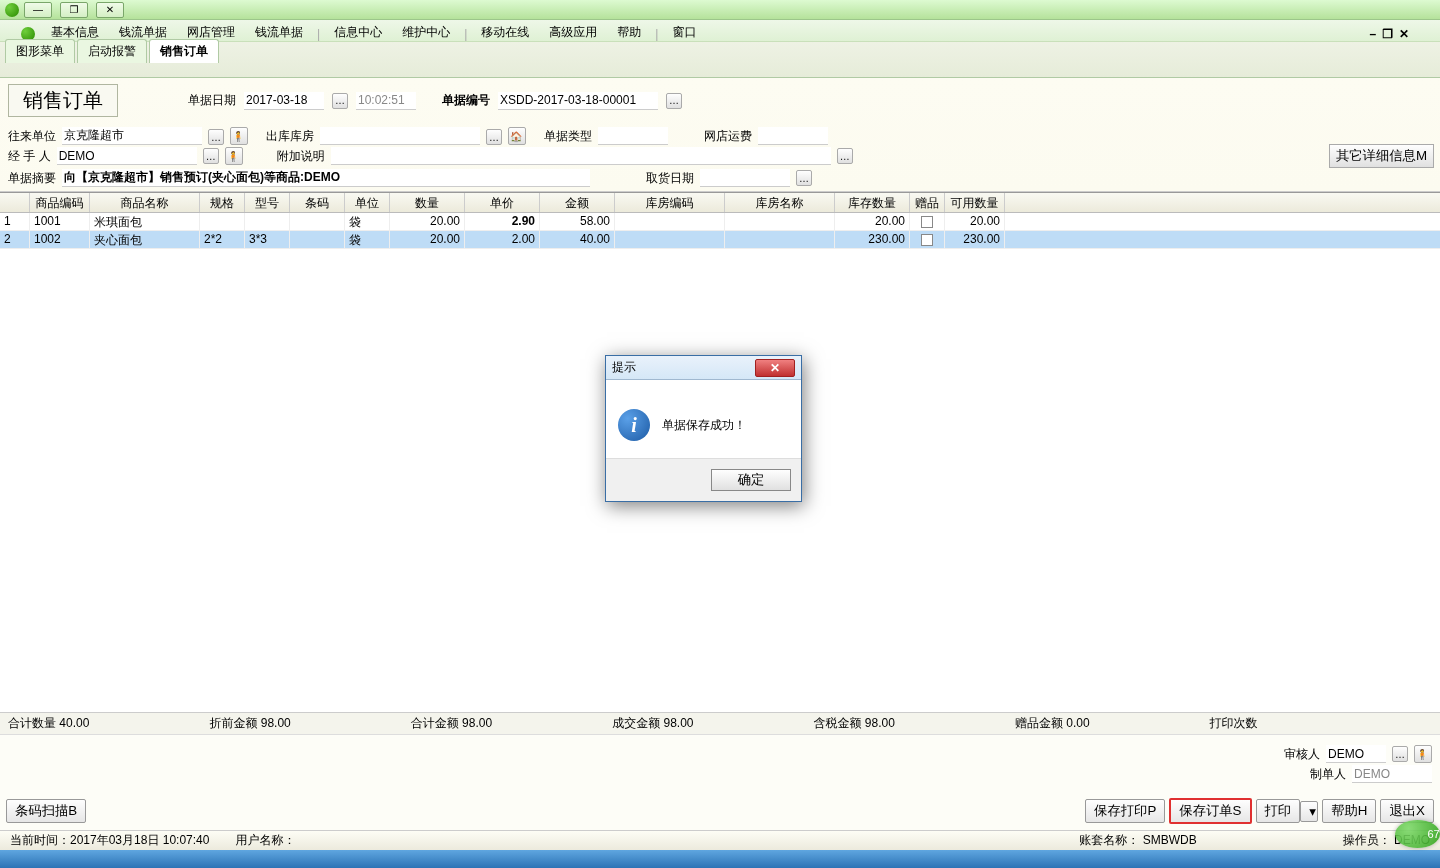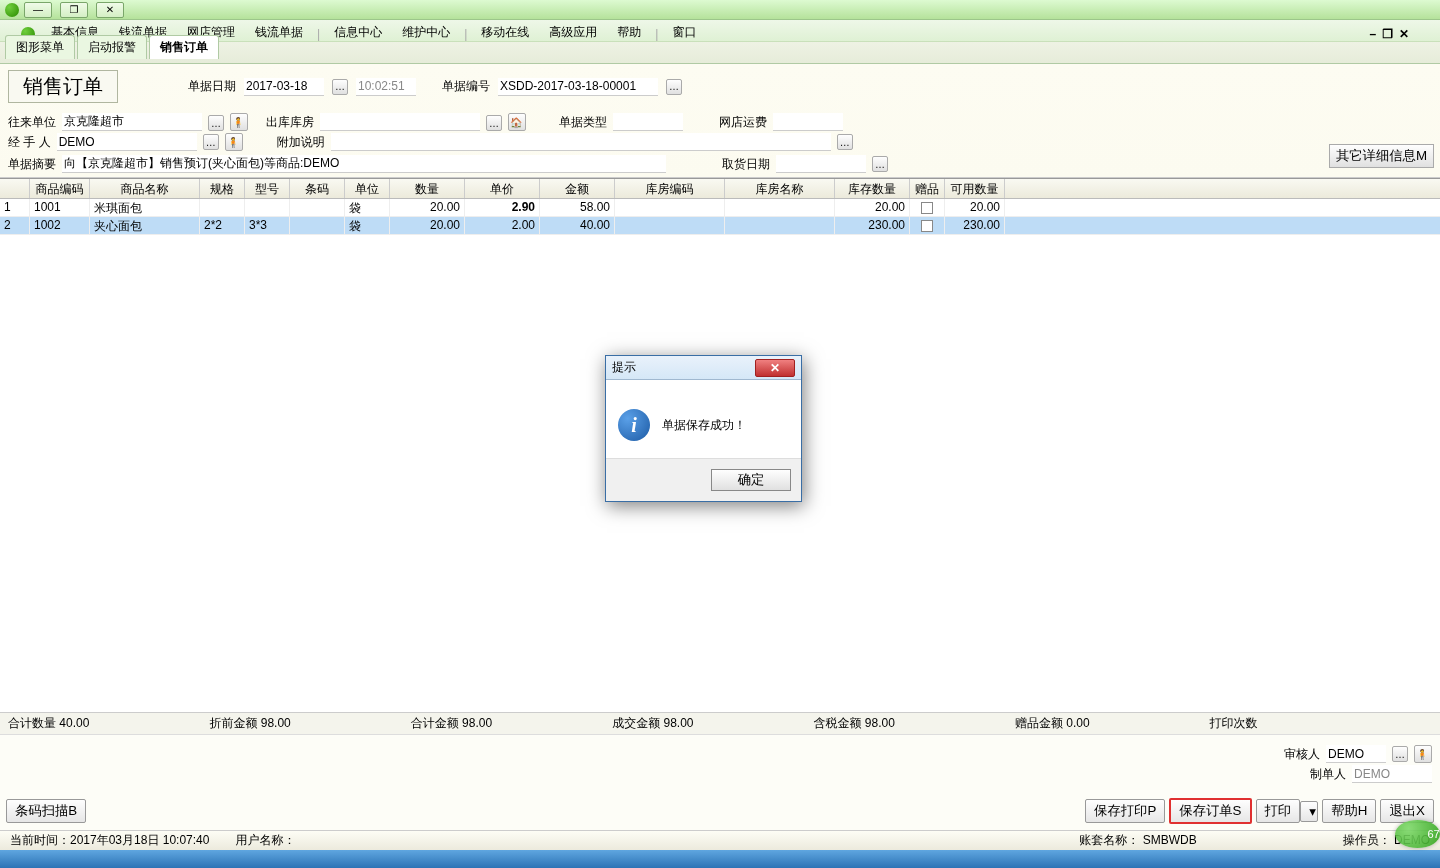--- a/index.html
+++ b/index.html
@@ -8,21 +8,21 @@
 .title-bar .icon-app { width: 14px; height: 14px; background: radial-gradient(circle at 30% 30%, #6fcf3c, #2a8a00); border-radius: 50%; margin-right: 5px; }
 .title-bar-text { flex: 1; font-weight: bold; }
 .title-btns { display: flex; gap: 8px; }
 .title-btn { width: 28px; height: 16px; border: 1px solid #7aa66a; background: linear-gradient(#f0fbe8,#d4efc4); display: flex; align-items: center; justify-content: center; font-size: 10px; border-radius: 2px; }
 .menu-bar { background: linear-gradient(#eef7e8,#dff1d4); height: 22px; display: flex; align-items: flex-end; padding: 0 21px; border-bottom: 1px solid #c9e0ba; }
 .menu-bar .icon-app2 { width: 14px; height: 14px; background: radial-gradient(circle at 30% 30%, #6fcf3c, #2a8a00); border-radius: 50%; margin-right: 6px; }
 .menu-item { padding: 0 10px; }
 .menu-sep { color: #aaa; padding: 0 4px; }
 .child-ctrl { margin-left: auto; display: flex; gap: 6px; padding-right: 10px; }
 .child-ctrl span { font-weight: bold; }
-.tab-bar { background: linear-gradient(#eef2e4,#e6ecd9); height: 22px; display: flex; align-items: flex-end; padding: 4px 5px; border-bottom: 1px solid #b0caa4; }
+.tab-bar { background: linear-gradient(#eef2e4,#e6ecd9); height: 36px; display: flex; align-items: flex-end; padding: 14px 5px; border-bottom: 1px solid #b0caa4; }
 .tab { padding: 3px 10px; border: 1px solid #b0caa4; border-bottom: none; background: #eaf7e1; margin-right: 2px; border-radius: 3px 3px 0 0; }
 .tab.active { background: #fff; font-weight: bold; }
 .form-area { background: linear-gradient(#fdfcf2,#fcfbf0); padding: 6px 8px 2px 8px; border-bottom: 1px solid #ccc; }
 .form-title-row { display: flex; align-items: center; gap: 30px; }
 .form-title { border: 1px solid #b0b6a0; padding: 2px 14px; font-size: 20px; font-family: "KaiTi", serif; background: #f9f9f1; }
 .form-row { display: flex; align-items: center; height: 22px; gap: 6px; }
 .lbl { white-space: nowrap; }
 .input-box { background: #fff; border: none; border-bottom: 1px solid #ccc; height: 18px; padding: 0 2px; display: inline-flex; align-items: center; }
 .input-box.ro { color: #888; }
 .ellipsis-btn { width: 16px; height: 16px; border: 1px solid #aaa; background: linear-gradient(#fefefe,#e0e0e0); display: inline-flex; align-items: center; justify-content: center; font-size: 10px; border-radius: 2px; }
@@ -96,51 +96,51 @@
 </div>
 
 <div class="form-area">
   <div class="form-title-row">
     <div class="form-title">销售订单</div>
     <div class="form-row" style="margin-left:40px;gap:8px;">
       <span class="lbl">单据日期</span>
       <span class="input-box" style="width:80px;">2017-03-18</span>
       <span class="ellipsis-btn">…</span>
       <span class="input-box ro" style="width:60px;">10:02:51</span>
-      <span class="lbl" style="margin-left:18px;">单据编号</span>
+      <span class="lbl" style="margin-left:18px;font-weight:bold;">单据编号</span>
       <span class="input-box" style="width:160px;">XSDD-2017-03-18-00001</span>
       <span class="ellipsis-btn">…</span>
     </div>
   </div>
   <div class="form-row" style="margin-top:6px;align-items:flex-end;">
     <span class="lbl">往来单位</span>
     <span class="input-box" style="width:140px;">京克隆超市</span>
     <span class="ellipsis-btn">…</span>
     <span class="icon-small">🧍</span>
     <span class="lbl" style="margin-left:12px;">出库库房</span>
     <span class="input-box" style="width:160px;"></span>
     <span class="ellipsis-btn">…</span>
     <span class="icon-small">🏠</span>
-    <span class="lbl" style="margin-left:27px;">单据类型</span>
+    <span class="lbl" style="margin-left:12px;">单据类型</span>
     <span class="input-box" style="width:70px;"></span>
     <span class="lbl" style="margin-left:30px;">网店运费</span>
     <span class="input-box" style="width:70px;"></span>
   </div>
   <div class="form-row">
     <span class="lbl">经 手 人</span>
     <span class="input-box" style="width:140px;">DEMO</span>
     <span class="ellipsis-btn">…</span>
     <span class="icon-small">🧍</span>
     <span class="lbl" style="margin-left:28px;">附加说明</span>
     <span class="input-box" style="width:500px;"></span>
     <span class="ellipsis-btn">…</span>
   </div>
   <div class="form-row">
     <span class="lbl">单据摘要</span>
-    <span class="input-box" style="width:604px;">向【京克隆超市】销售预订(夹心面包)等商品:DEMO</span>
+    <span class="input-box" style="width:528px;font-weight:bold;">向【京克隆超市】销售预订(夹心面包)等商品:DEMO</span>
     <span class="lbl" style="margin-left:50px;">取货日期</span>
     <span class="input-box" style="width:90px;"></span>
     <span class="ellipsis-btn">…</span>
   </div>
 </div>
 <button class="detail-btn">其它详细信息M</button>
 
 <div class="grid">
   <div class="grid-header" id="grid-header">
       <div class="gh" style="width: 30px;"></div>

